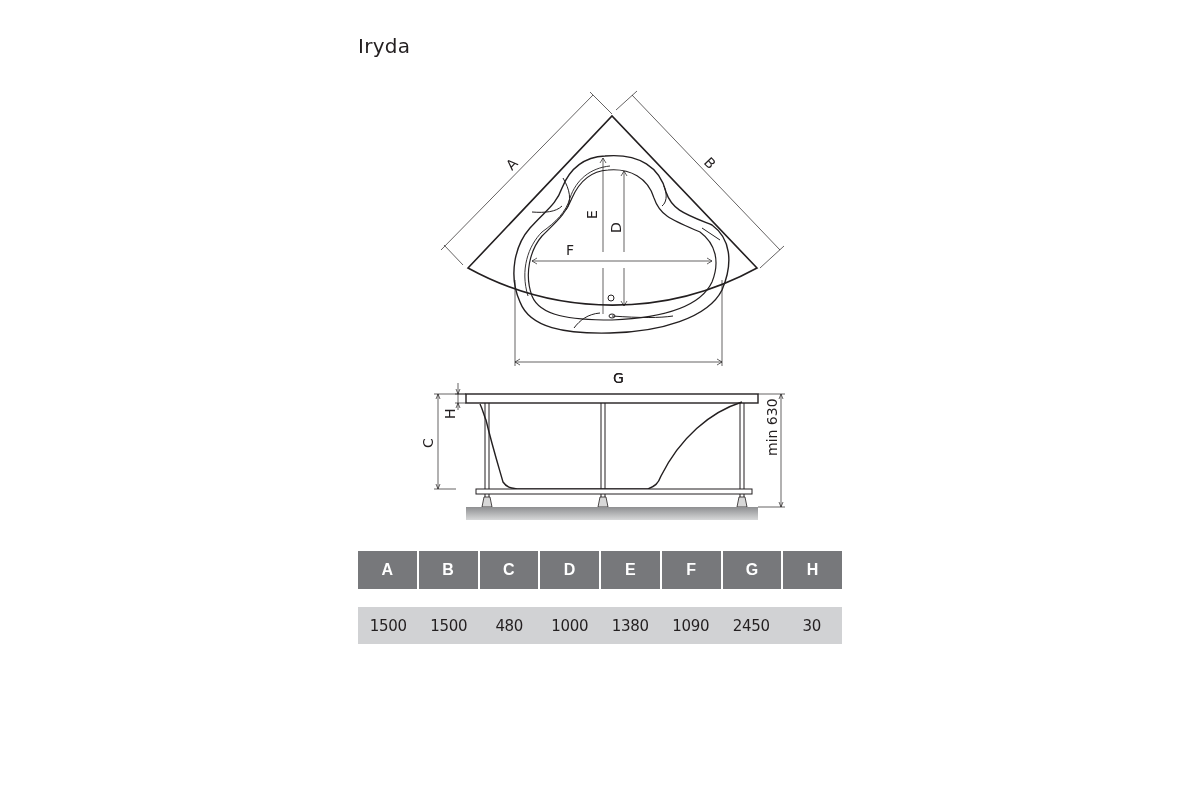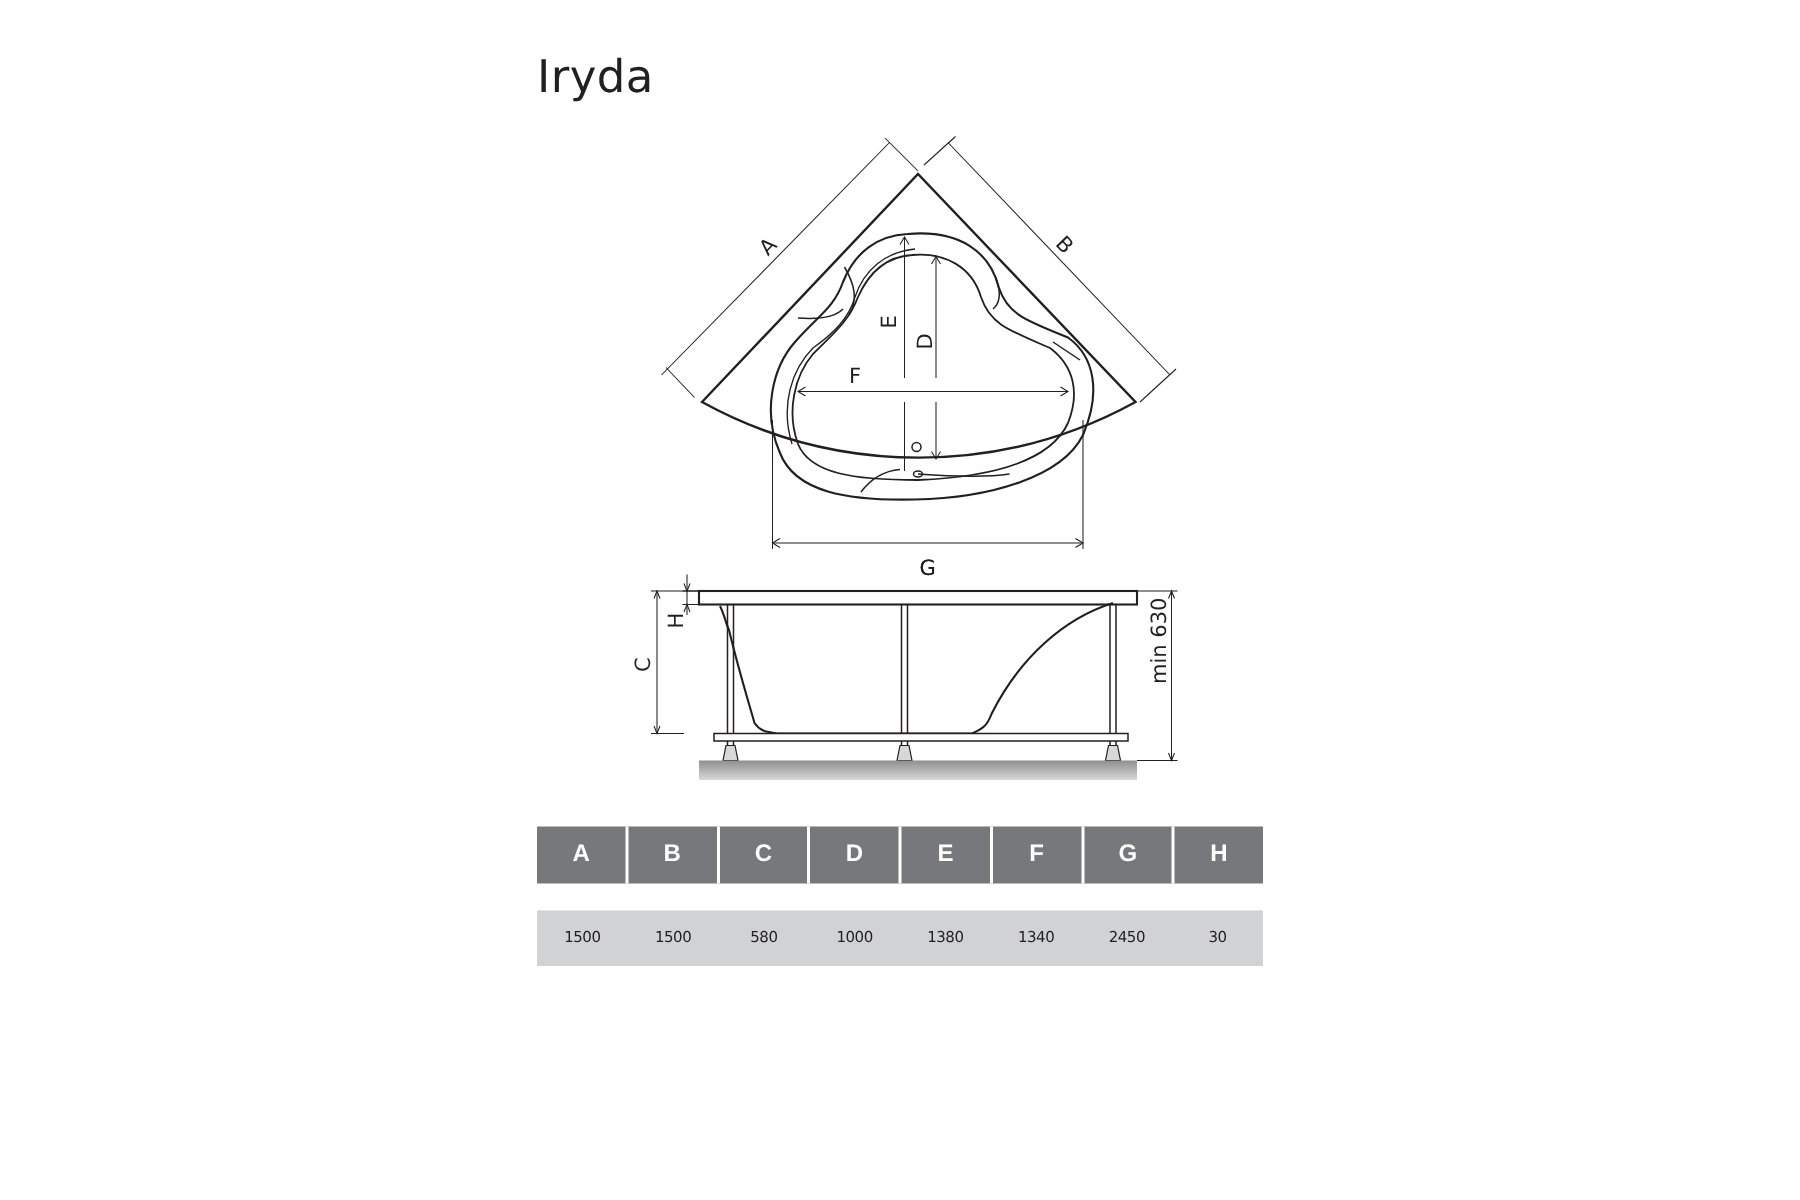--- a/index.html
+++ b/index.html
@@ -12,21 +12,21 @@
       height: 800px;
       position: relative;
       overflow: hidden;
       font-family: "Liberation Sans", "DejaVu Sans", sans-serif;
       color: #231f20;
     }
     .title {
       position: absolute;
       left: 358px;
       top: 34px;
-      font-size: 30px;
+      font-size: 20px;
       font-weight: 400;
       letter-spacing: 0.3px;
       color: #231f20;
       font-family: "DejaVu Sans", "Liberation Sans", sans-serif;
     }
     .drawing {
       position: absolute;
       left: 0;
       top: 0;
       width: 1200px;
@@ -67,21 +67,21 @@
       color: #ffffff;
       font-weight: 700;
       font-size: 16px;
       border-left: 2px solid #ffffff;
     }
     .row.header .cell:first-child {
       border-left: none;
     }
     .row.values .cell {
       color: #231f20;
-      font-size: 10px;
+      font-size: 15px;
       font-family: "DejaVu Sans", "Liberation Sans", sans-serif;
       font-weight: 400;
       letter-spacing: -0.3px;
     }
   </style>
 </head>
 <body>
 
 <div class="title">Iryda</div>
 
@@ -225,20 +225,20 @@
     <div class="cell">C</div>
     <div class="cell">D</div>
     <div class="cell">E</div>
     <div class="cell">F</div>
     <div class="cell">G</div>
     <div class="cell">H</div>
   </div>
   <div class="row values">
     <div class="cell">1500</div>
     <div class="cell">1500</div>
-    <div class="cell">580</div>
+    <div class="cell">480</div>
     <div class="cell">1000</div>
     <div class="cell">1380</div>
-    <div class="cell">1340</div>
+    <div class="cell">1090</div>
     <div class="cell">2450</div>
     <div class="cell">30</div>
   </div>
 </div>
 
 </body></html>

